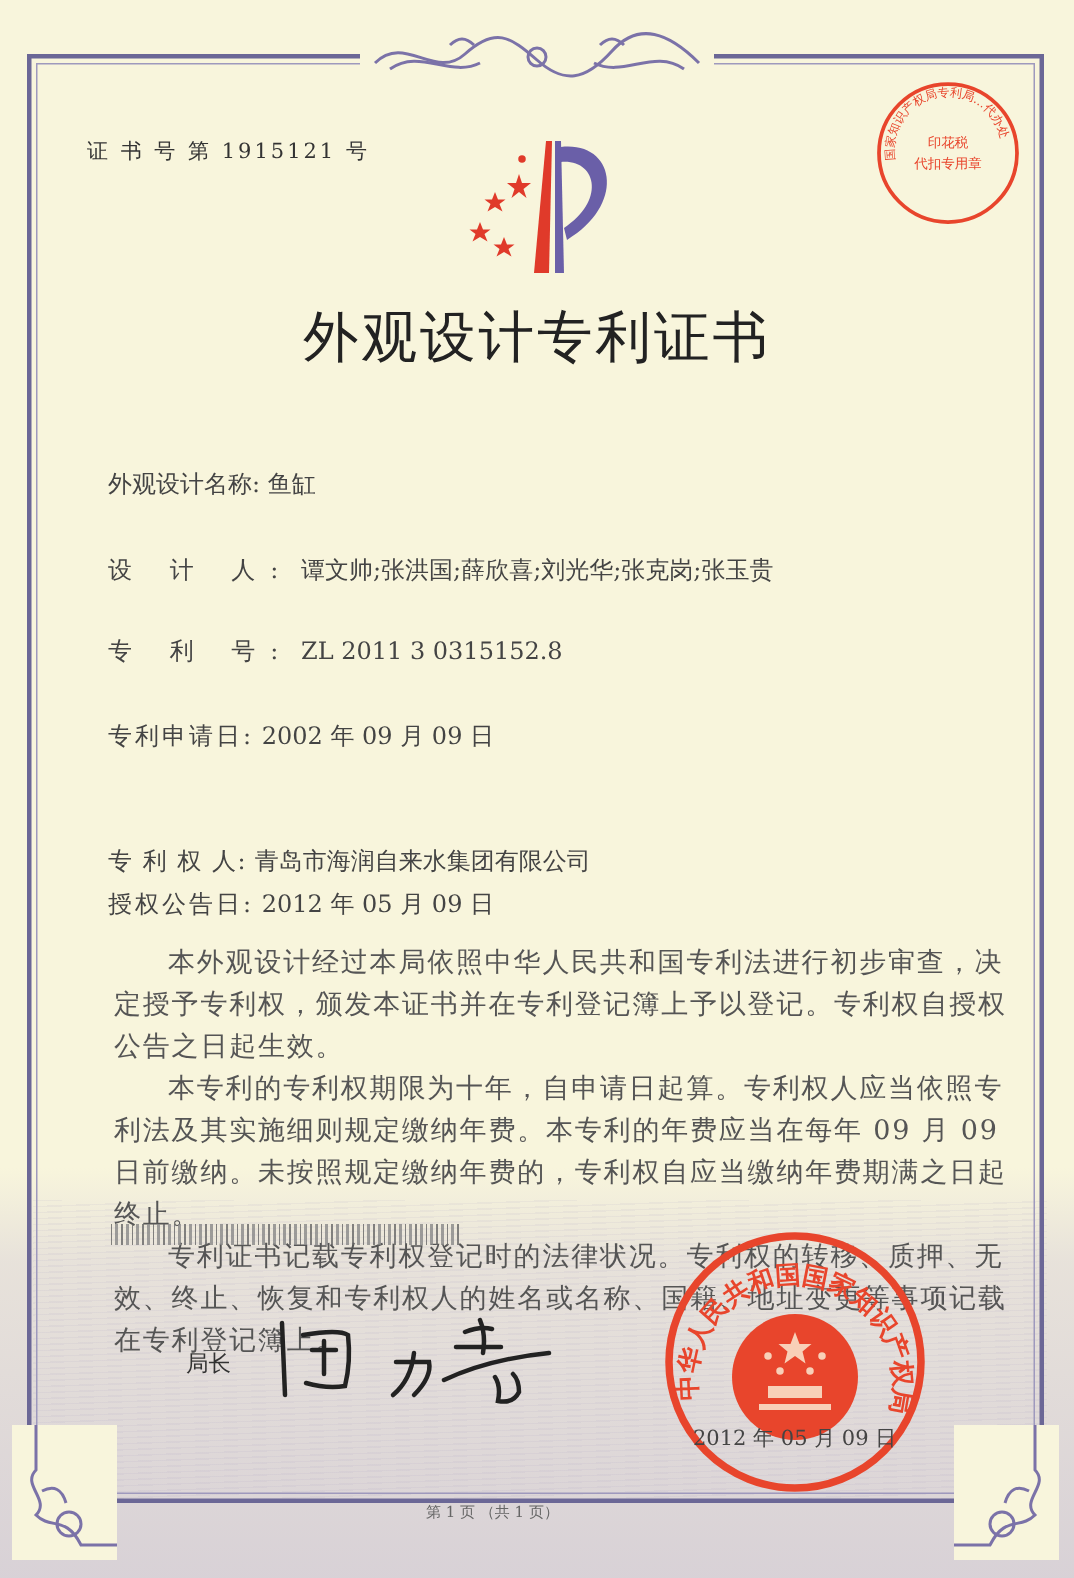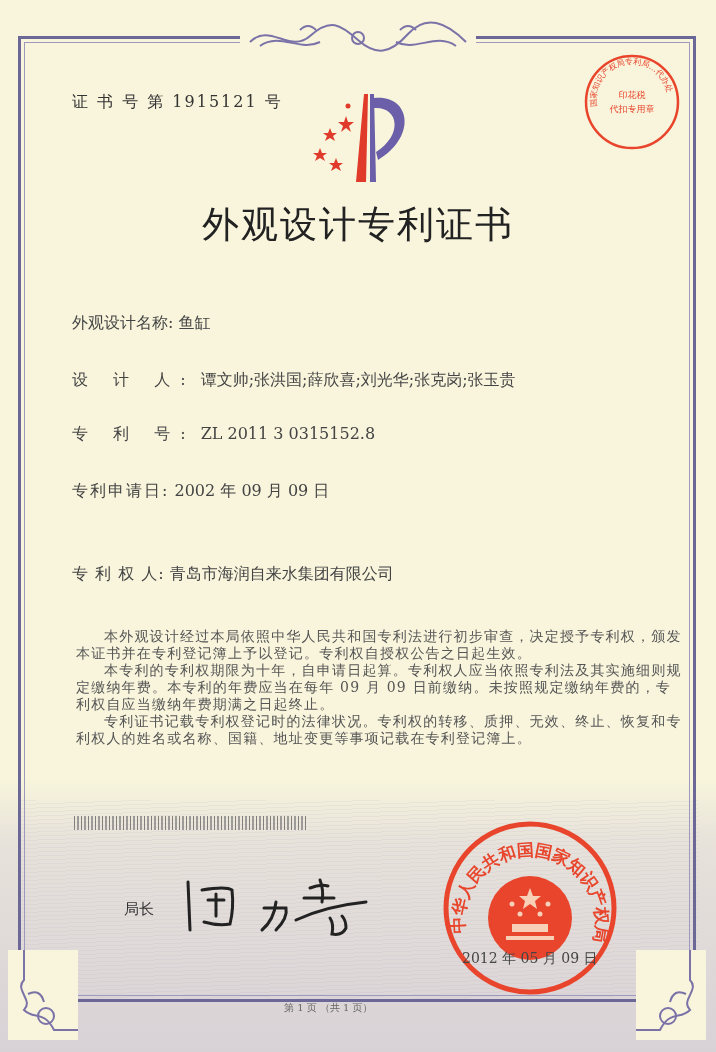--- a/index.html
+++ b/index.html
@@ -33,41 +33,41 @@
   .ornament-top {
     position:absolute; left:240px; top:18px; width:236px; height:40px;
     background:#f8f5dc;
   }
   .corner {
     position:absolute; width:70px; height:90px; background:#f8f5dc;
   }
   .corner-bl { left:8px; top:950px; }
   .corner-br { left:636px; top:950px; }
   .cert-no {
-    position:absolute; left:72px; top:92px; font-size:16px; letter-spacing:2px; color:#333;
+    position:absolute; left:58px; top:92px; font-size:14px; letter-spacing:2px; color:#333;
   }
   .logo { position:absolute; left:300px; top:86px; width:120px; height:100px; }
   .seal-top { position:absolute; left:582px; top:52px; width:100px; height:100px; }
   .title {
     position:absolute; left:0; width:716px; top:200px; text-align:center;
     font-family:"DejaVu Sans", "Liberation Sans", sans-serif;
     font-size:37px; letter-spacing:2px; color:#222;
   }
   .field {
     position:absolute; left:72px; font-size:16px; color:#444; white-space:nowrap;
   }
   .field .lbl { display:inline-block; }
   .f1 { top:313px; }
   .f2 { top:370px; }
   .f3 { top:424px; }
   .f4 { top:481px; }
   .f5 { top:564px; }
   .f6 { top:593px; }
   .body-text {
-    position:absolute; left:76px; width:606px; font-size:14px; line-height:17px; color:#555;
+    position:absolute; left:76px; width:606px; font-size:18px; line-height:28px; color:#555;
     letter-spacing:1.2px;
   }
   .body-text p { margin:0; text-indent:2em; }
   .bt1 { top:628px; }
   .barcode {
     position:absolute; left:74px; top:816px; width:234px; height:14px;
     background: repeating-linear-gradient(90deg, #666 0px, #666 1px, transparent 1px, transparent 3px, #888 3px, #888 5px, transparent 5px, transparent 7px);
     opacity:.8;
   }
   .director {
@@ -155,20 +155,24 @@
     <span class="lbl" style="letter-spacing:10px">专 利 号:</span>
     <span>ZL 2011 3 0315152.8</span>
   </div>
   <div class="field f4">
     <span class="lbl" style="letter-spacing:2px">专利申请日:</span>
     <span>2002 年 09 月 09 日</span>
   </div>
   <div class="field f5">
     <span class="lbl" style="letter-spacing:1px">专 利 权 人:</span>
     <span>青岛市海润自来水集团有限公司</span>
+  </div>
+  <div class="field f6">
+    <span class="lbl" style="letter-spacing:2px">授权公告日:</span>
+    <span>2012 年 05 月 09 日</span>
   </div>
 
   <div class="body-text bt1">
     <p>本外观设计经过本局依照中华人民共和国专利法进行初步审查，决定授予专利权，颁发本证书并在专利登记簿上予以登记。专利权自授权公告之日起生效。</p>
     <p>本专利的专利权期限为十年，自申请日起算。专利权人应当依照专利法及其实施细则规定缴纳年费。本专利的年费应当在每年 09 月 09 日前缴纳。未按照规定缴纳年费的，专利权自应当缴纳年费期满之日起终止。</p>
     <p>专利证书记载专利权登记时的法律状况。专利权的转移、质押、无效、终止、恢复和专利权人的姓名或名称、国籍、地址变更等事项记载在专利登记簿上。</p>
   </div>
 
   <div class="barcode"></div>
 

